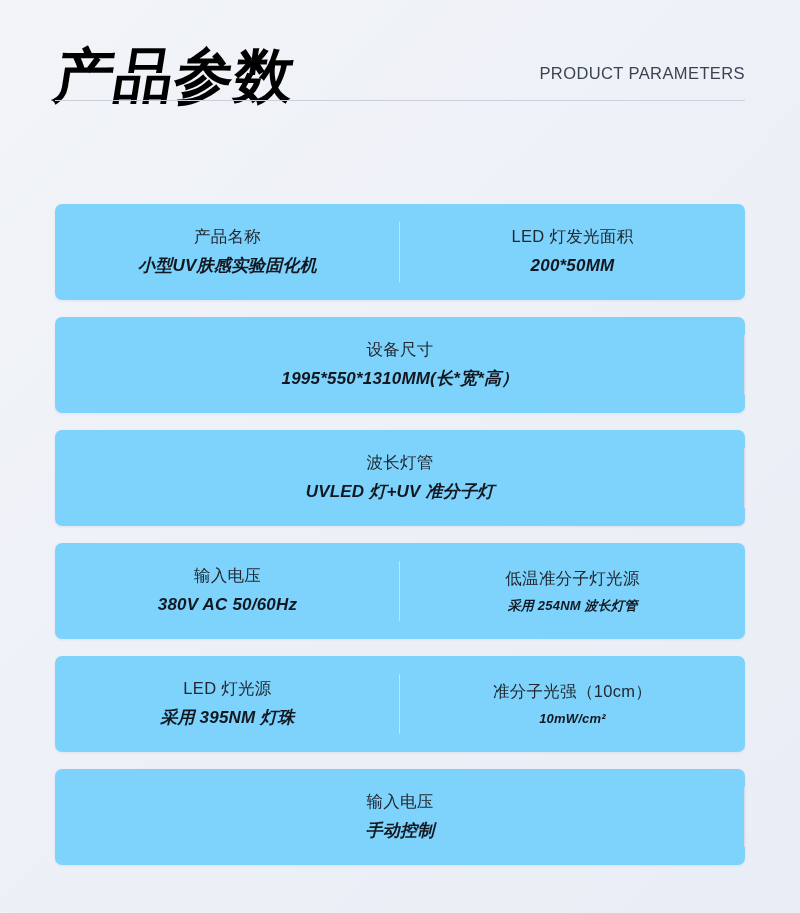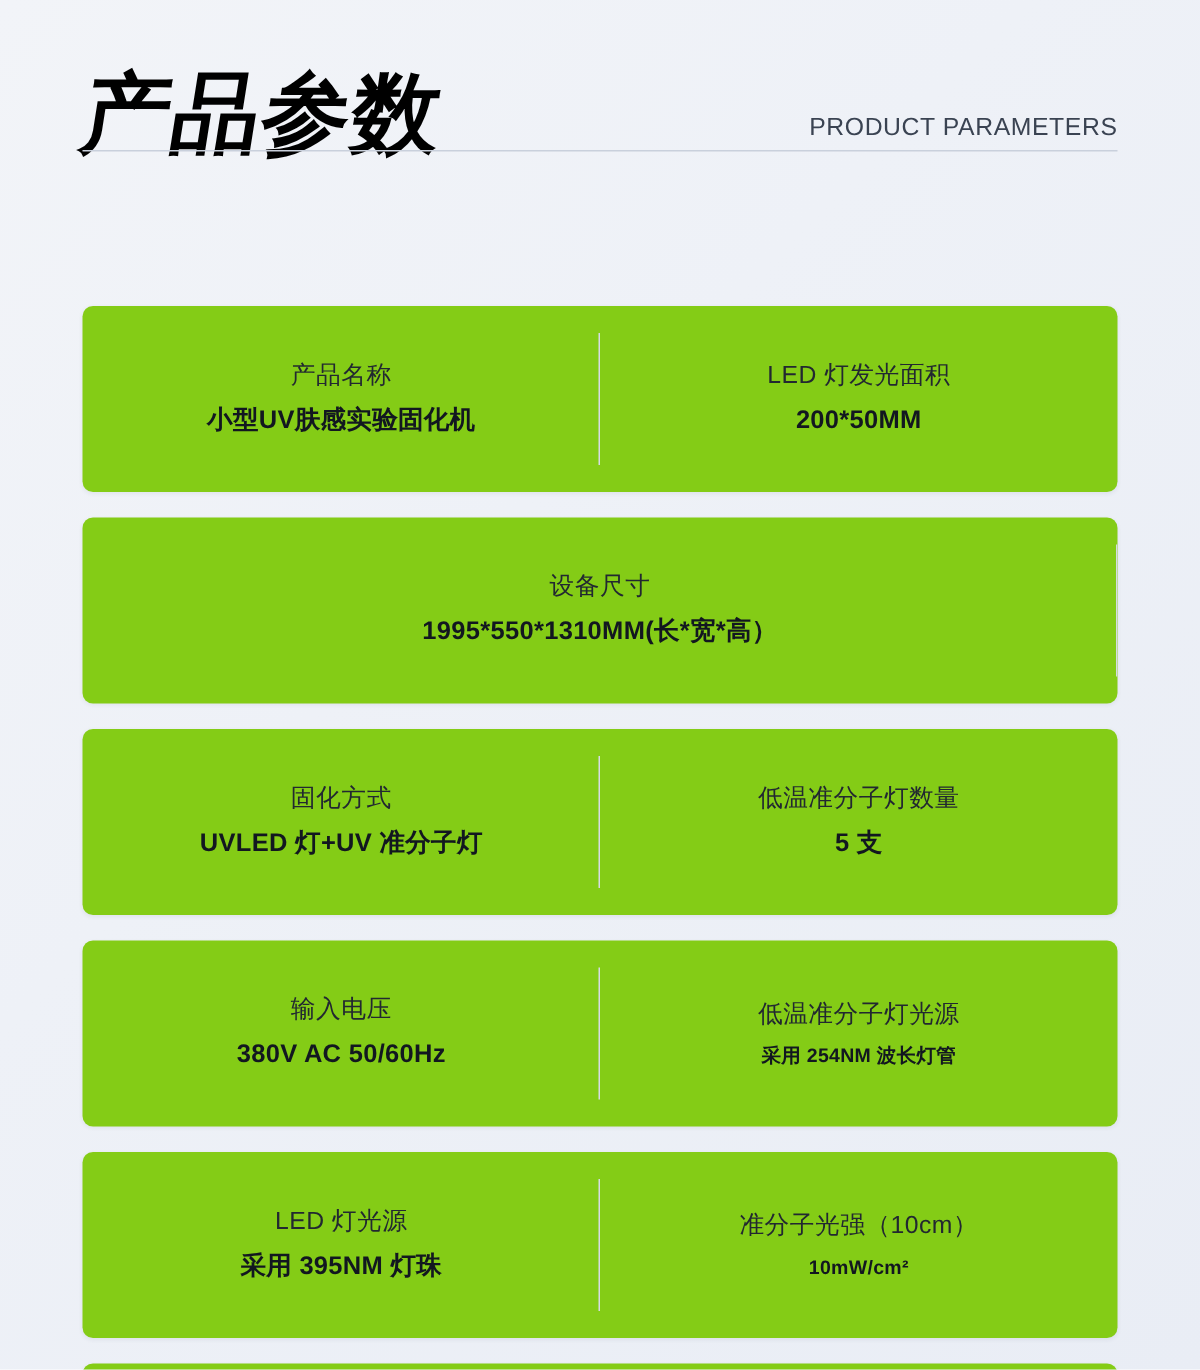--- a/index.html
+++ b/index.html
@@ -41,43 +41,42 @@
   }
   .title-en {
     position: absolute;
     right: 0;
     top: 64px;
     font-size: 16.5px;
     letter-spacing: 0.4px;
     color: #3a4352;
     font-family: "Liberation Sans", sans-serif;
     white-space: nowrap;
-    margin-top: 12px;
   }
   .header-rule {
     position: absolute;
     left: 0;
     right: 0;
     top: 100px;
     height: 1px;
     background: #c9d0dc;
   }
   
   .spec-table {
     margin-top: 52px;
     display: flex;
     flex-direction: column;
     gap: 17px;
   }
   .spec-row {
     display: flex;
-    background: #84cc16;
+    background: #7dd3fc;
     border-radius: 7px;
     box-shadow: 0 1px 3px rgba(40, 55, 80, 0.07);
-    height: 124px;
+    height: 96px;
     overflow: hidden;
   }
   .spec-cell {
     flex: 1 1 50%;
     display: flex;
     flex-direction: column;
     align-items: center;
     justify-content: center;
     gap: 9px;
     padding: 0 10px;
@@ -101,20 +100,21 @@
     text-align: center;
     line-height: 1.2;
   }
   .cell-value {
     font-size: 17px;
     font-weight: 700;
     color: #121720;
     letter-spacing: 0.2px;
     text-align: center;
     line-height: 1.2;
+    font-style: italic;
   }
   .cell-value.small {
     font-size: 13px;
     font-weight: 700;
   }
   .cell-value.plain {
     font-weight: 700;
   }
 </style>
 </head>
@@ -143,26 +143,22 @@
 
     <div class="spec-row">
       <div class="spec-cell left">
         <div class="cell-label">设备尺寸</div>
         <div class="cell-value">1995*550*1310MM(长*宽*高）</div>
       </div>
     </div>
 
     <div class="spec-row">
       <div class="spec-cell left">
-        <div class="cell-label">固化方式</div>
+        <div class="cell-label">波长灯管</div>
         <div class="cell-value">UVLED 灯+UV 准分子灯</div>
-      </div>
-      <div class="spec-cell right">
-        <div class="cell-label">低温准分子灯数量</div>
-        <div class="cell-value">5 支</div>
       </div>
     </div>
 
     <div class="spec-row">
       <div class="spec-cell left">
         <div class="cell-label">输入电压</div>
         <div class="cell-value">380V AC 50/60Hz</div>
       </div>
       <div class="spec-cell right">
         <div class="cell-label">低温准分子灯光源</div>

